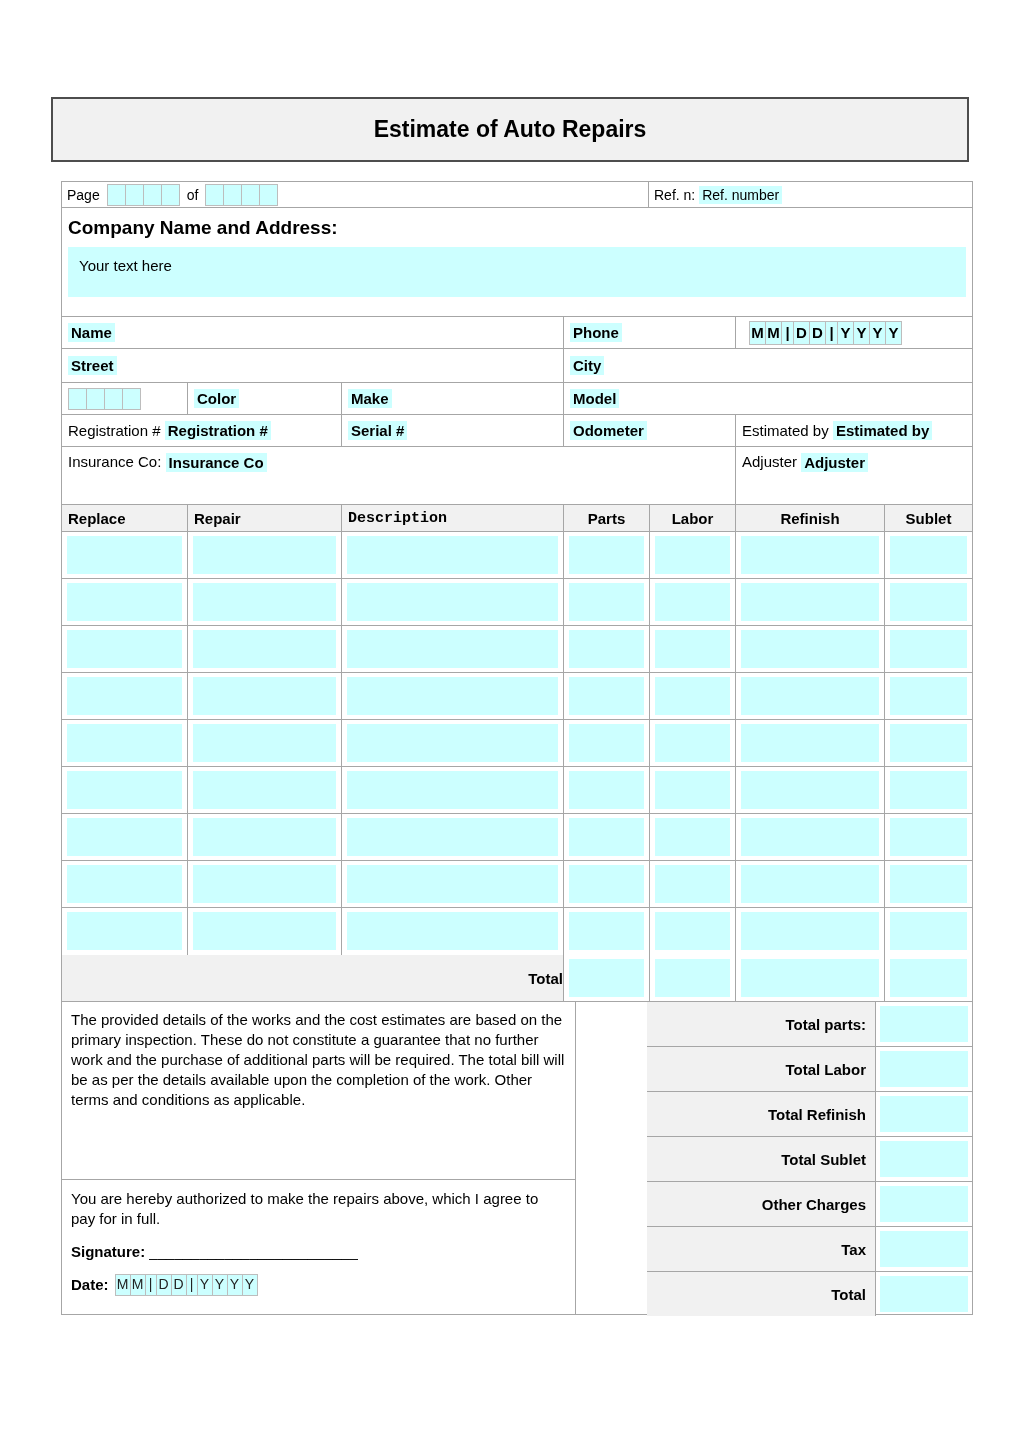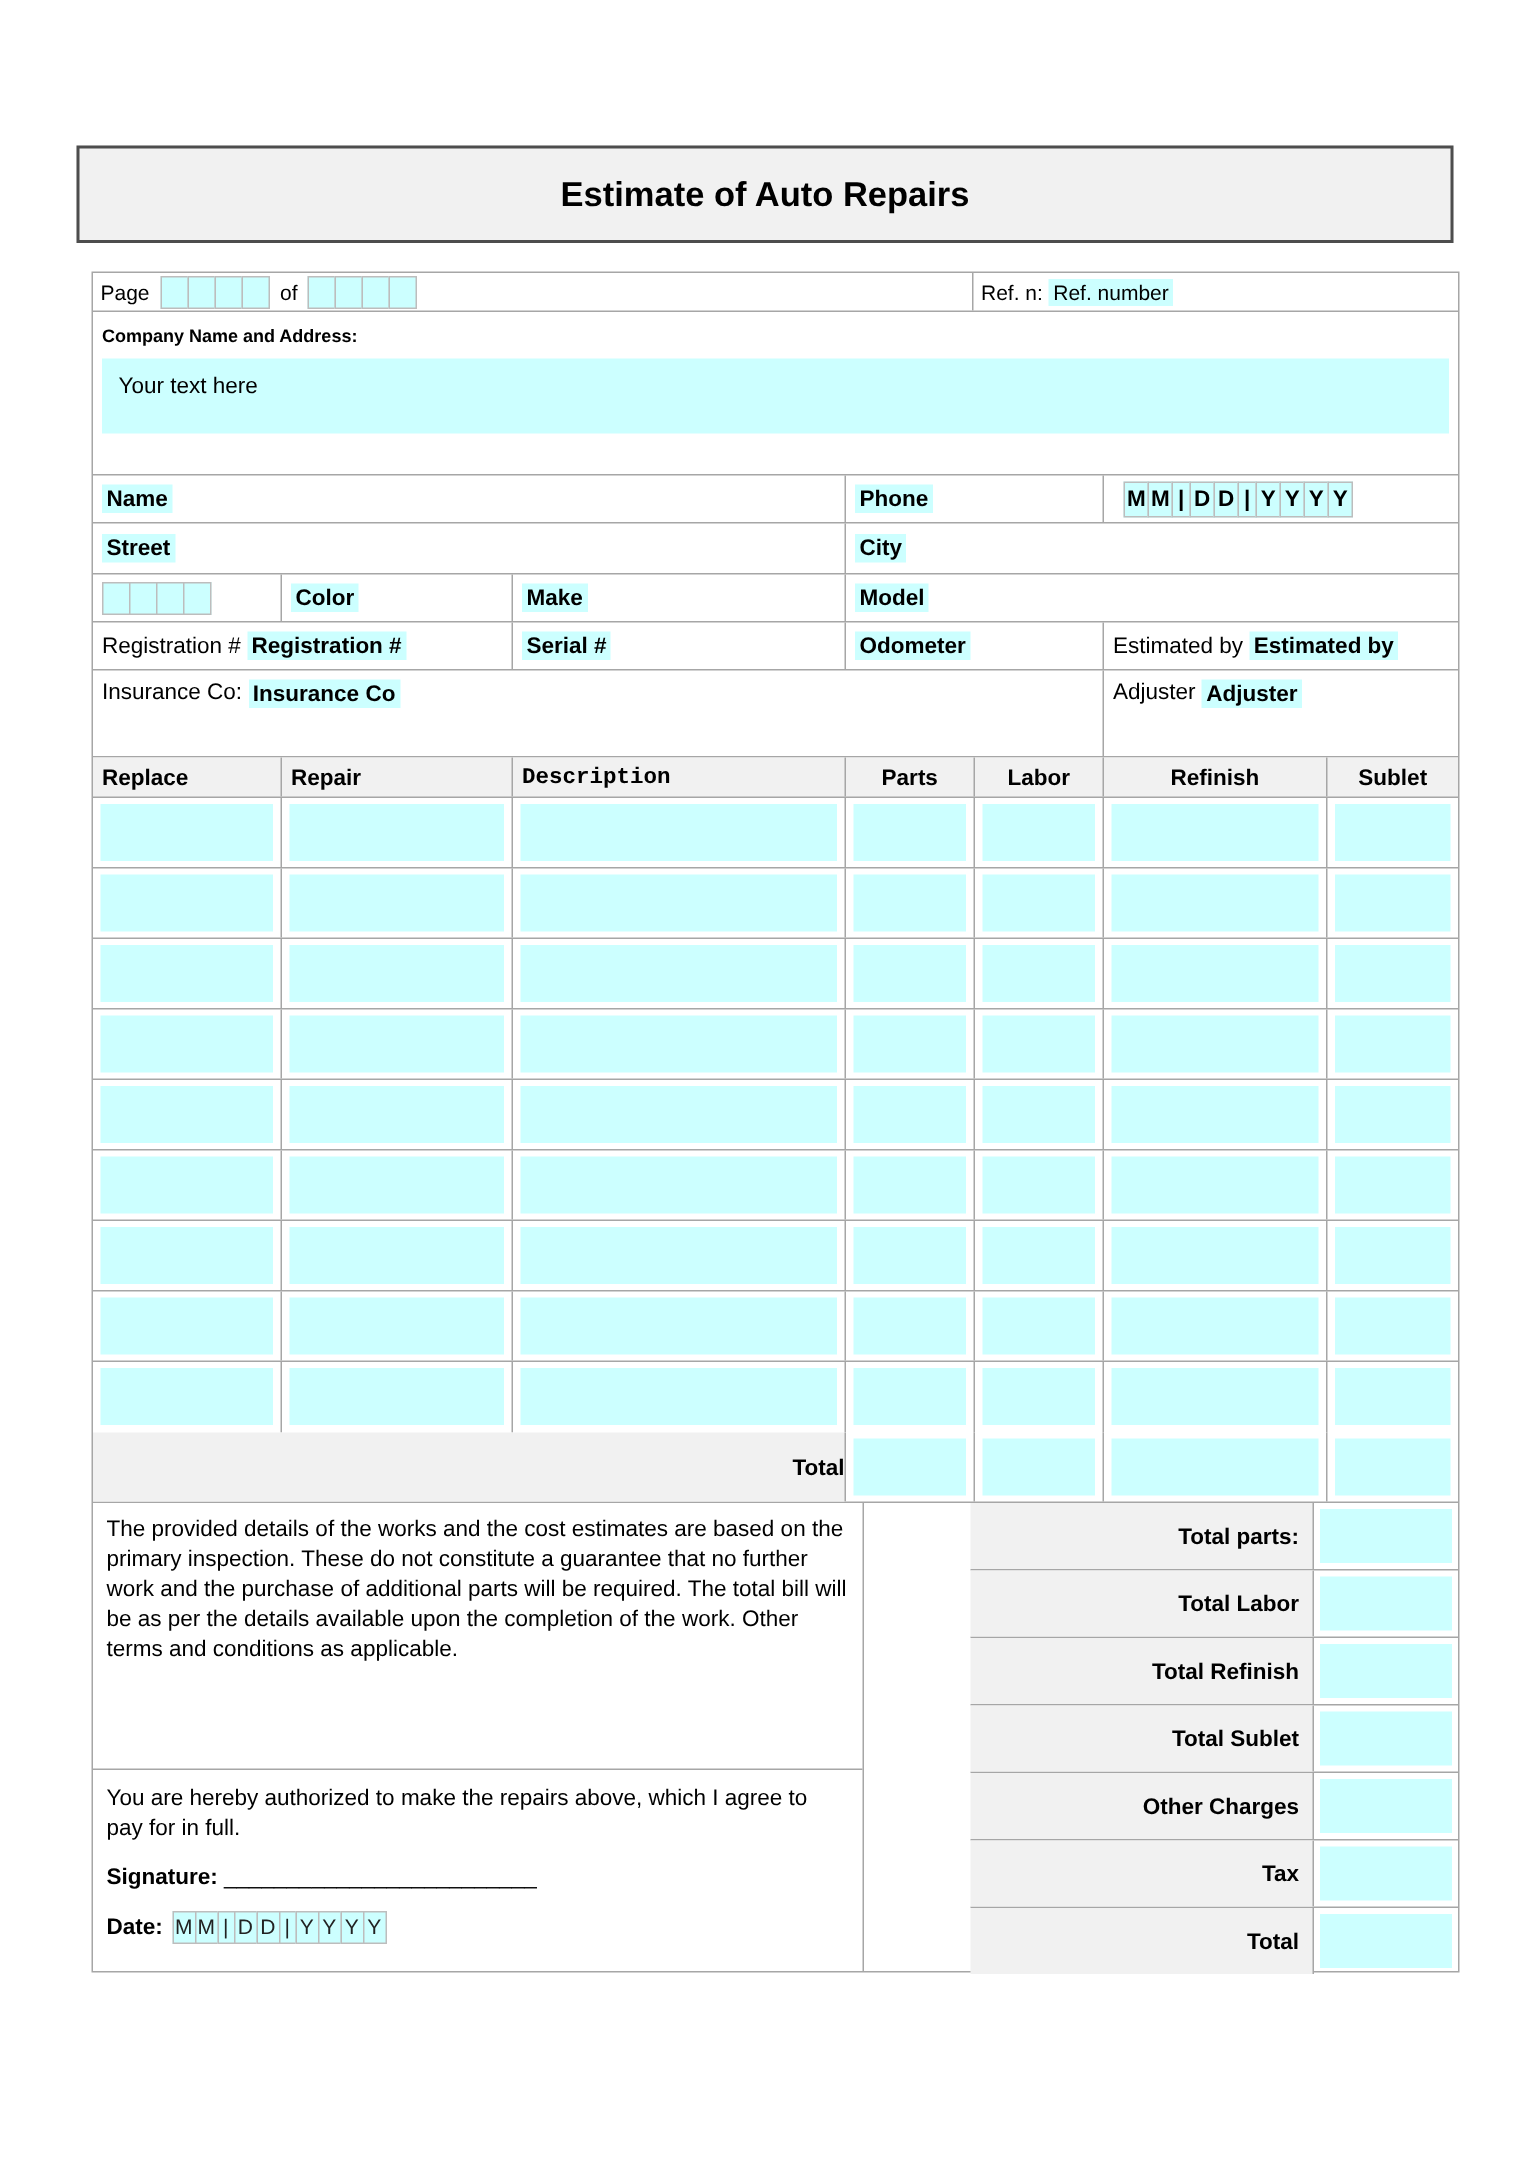--- a/index.html
+++ b/index.html
@@ -42,21 +42,21 @@
   .date-comb .comb-cell{width:17px;height:24px;font-weight:bold;font-size:15px;}
   .date-comb .comb-cell.pipe{width:13px;}
   .date-comb-sm{margin:0 0 0 6px;}
   .date-comb-sm .comb-cell{width:16px;height:22px;font-weight:normal;font-size:14px;color:#222;}
   .date-comb-sm .comb-cell.pipe{width:12px;}
   
   .r-page{height:26px;font-size:14px;}
   .r-page .cell{padding:0 5px;}
   .w587{width:587px;}
   .r-company{display:block;height:109px;border-bottom:1px solid var(--border);}
-  .company-label{font-size:12px;font-weight:bold;padding:9px 6px 0 6px;}
+  .company-label{font-size:19px;font-weight:bold;padding:9px 6px 0 6px;}
   .company-box{margin:8px 6px 0 6px;height:50px;background:var(--hl);padding:10px 0 0 11px;}
   .r-name{height:32px;}
   .r-street{height:34px;}
   .r-color{height:32px;}
   .r-reg{height:32px;}
   .r-ins{height:58px;}
   .w502{width:502px;}
   .w172{width:172px;}
   .w126{width:126px;}
   .w154{width:154px;}

